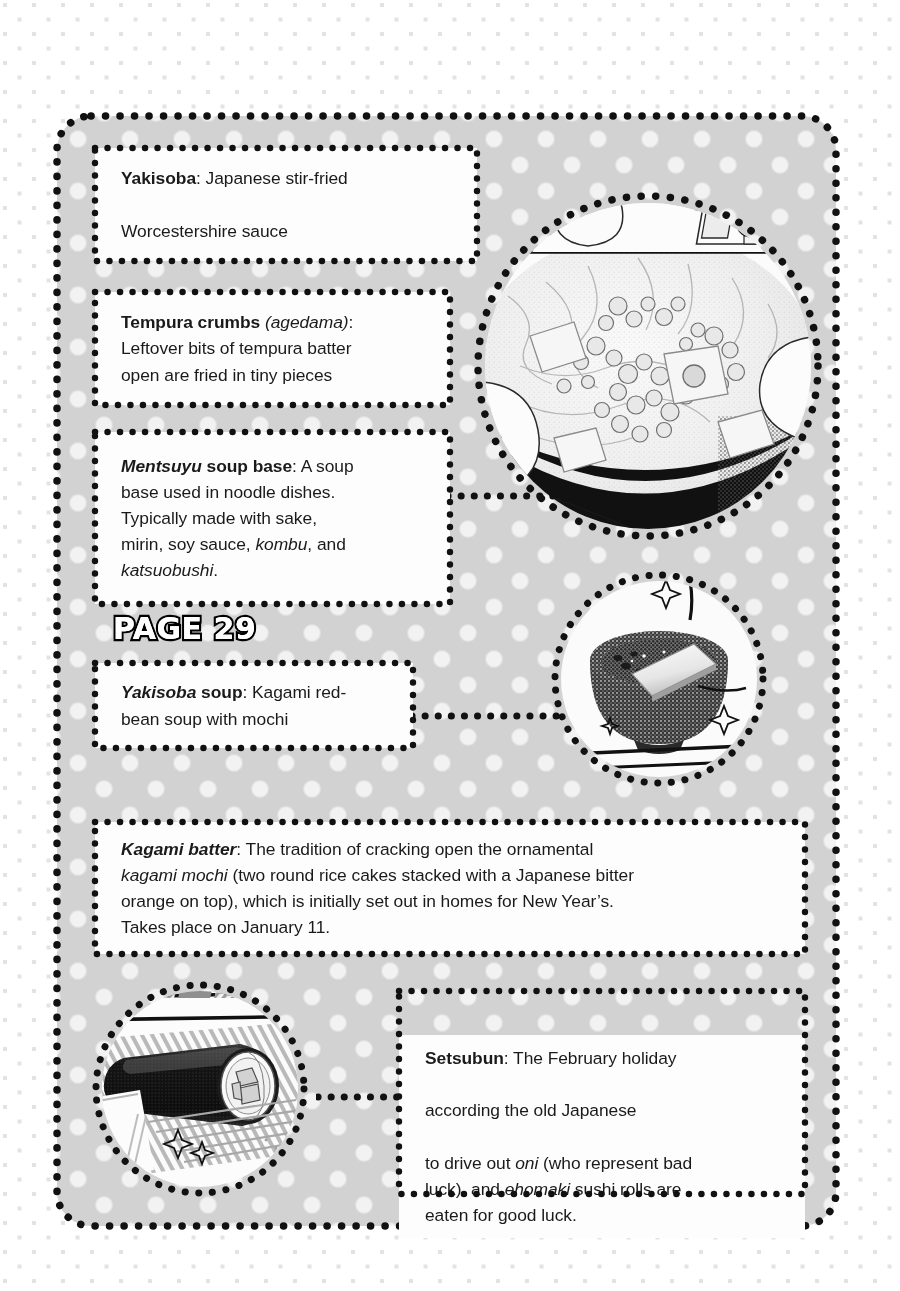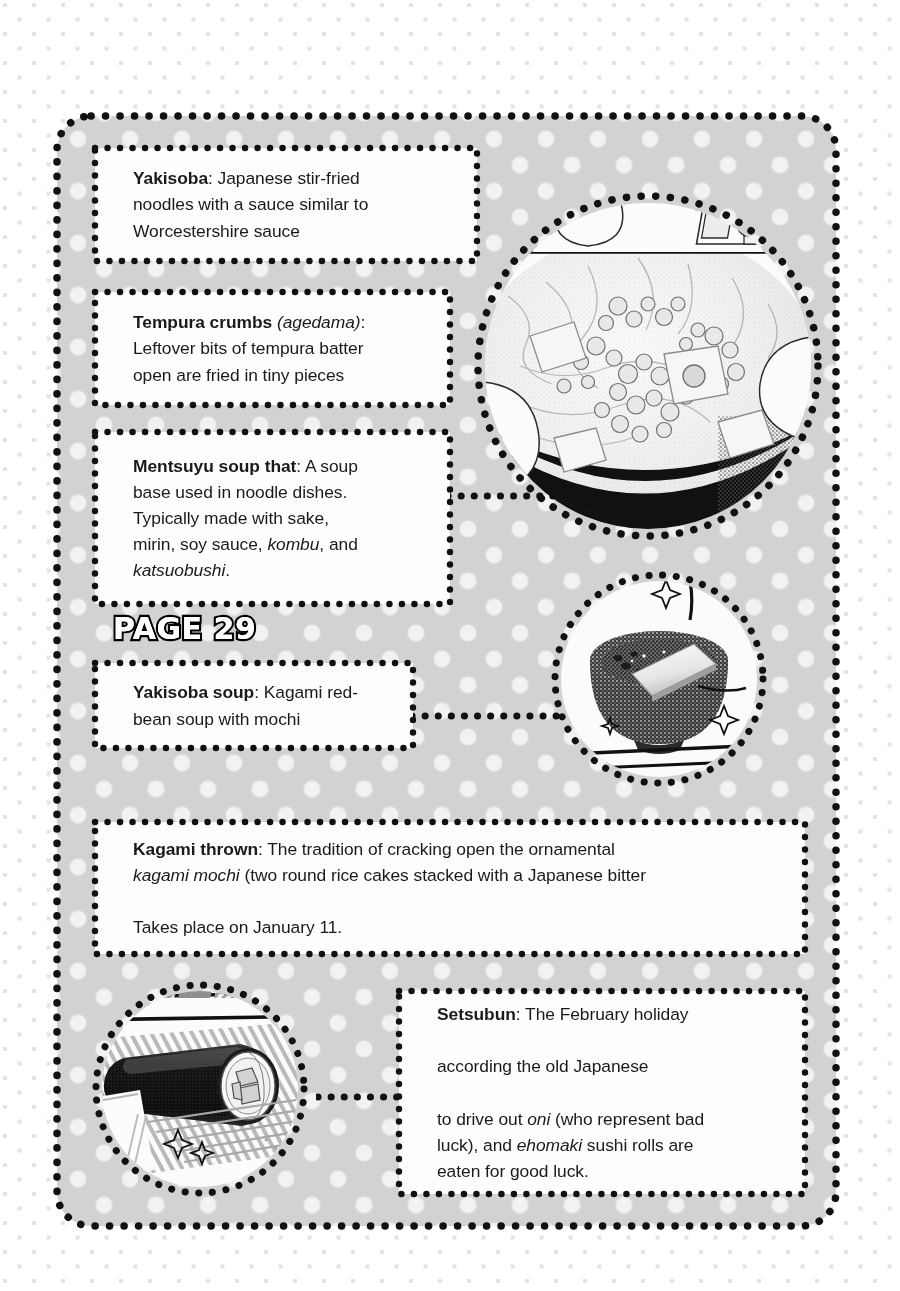--- a/index.html
+++ b/index.html
@@ -56,31 +56,31 @@
     color: #1a1a1a;
   }
   .box .inner {
     position: absolute;
     left: 0; top: 0; right: 0; bottom: 0;
     display: flex;
     flex-direction: column;
     justify-content: center;
   }
   .box p {
-    margin: 12px;
+    margin: 0;
     font-size: 17.4px;
     line-height: 1.50;
     letter-spacing: -0.05px;
   }
   .box .pad {
     padding: 0 26px;
   }
   b { font-weight: 700; }
   i { }
-  .bi { font-weight: 700; }
+  .bi { font-weight: 700; font-style: italic; }
 
   
   .boxdots {
     position: absolute;
     pointer-events: none;
     overflow: visible;
   }
 
   
   #page-label {
@@ -426,21 +426,21 @@
 </svg>
 <svg class="connector" style="left:316px; top:1090px; width:96px; height:14px;" viewBox="0 0 96 14">
   <line x1="2" y1="7" x2="94" y2="7" stroke="#111111" stroke-width="7" stroke-linecap="round" stroke-dasharray="0.1 13"></line>
 </svg>
 
 <div class="box" style="left:95px; top:148px; width:382px; height:113px;">
   <div class="inner">
     <div class="pad">
       <p>
         <b>Yakisoba</b><span>: Japanese stir-fried</span><br>
-        <span>noodles with a sauce similar to</span><br>
+        <br>
         <span>Worcestershire sauce</span>
       </p>
     </div>
   </div>
 </div>
 <svg class="boxdots" style="left:91px; top:144px; width:390px; height:121px;" viewBox="0 0 390 121">
   <rect x="4" y="4" width="382" height="113" fill="none" stroke="#111111" stroke-width="6.4" stroke-linecap="round" stroke-dasharray="0.1 12.4"></rect>
 </svg>
 
 <div class="box" style="left:95px; top:292px; width:355px; height:113px;">
@@ -455,21 +455,21 @@
   </div>
 </div>
 <svg class="boxdots" style="left:91px; top:288px; width:363px; height:121px;" viewBox="0 0 363 121">
   <rect x="4" y="4" width="355" height="113" fill="none" stroke="#111111" stroke-width="6.4" stroke-linecap="round" stroke-dasharray="0.1 12.4"></rect>
 </svg>
 
 <div class="box" style="left:95px; top:432px; width:355px; height:172px;">
   <div class="inner">
     <div class="pad">
       <p>
-        <span class="bi">Mentsuyu</span><b> soup that</b><span>: A soup</span><br>
+        <span class="bi">Mentsuyu</span><b> soup base</b><span>: A soup</span><br>
         <span>base used in noodle dishes.</span><br>
         <span>Typically made with sake,</span><br>
         <span>mirin, soy sauce, </span><i>kombu</i><span>, and</span><br>
         <i>katsuobushi</i><span>.</span>
       </p>
     </div>
   </div>
 </div>
 <svg class="boxdots" style="left:91px; top:428px; width:363px; height:180px;" viewBox="0 0 363 180">
   <rect x="4" y="4" width="355" height="172" fill="none" stroke="#111111" stroke-width="6.4" stroke-linecap="round" stroke-dasharray="0.1 12.4"></rect>
@@ -489,33 +489,33 @@
   </div>
 </div>
 <svg class="boxdots" style="left:91px; top:659px; width:326px; height:93px;" viewBox="0 0 326 93">
   <rect x="4" y="4" width="318" height="85" fill="none" stroke="#111111" stroke-width="6.4" stroke-linecap="round" stroke-dasharray="0.1 12.4"></rect>
 </svg>
 
 <div class="box" style="left:95px; top:822px; width:710px; height:132px;">
   <div class="inner">
     <div class="pad">
       <p>
-        <span class="bi">Kagami thrown</span><span>: The tradition of cracking open the ornamental</span><br>
+        <span class="bi">Kagami batter</span><span>: The tradition of cracking open the ornamental</span><br>
         <i>kagami mochi</i><span> (two round rice cakes stacked with a Japanese bitter</span><br>
-        <br>
+        <span>orange on top), which is initially set out in homes for New Year’s.</span><br>
         <span>Takes place on January 11.</span>
       </p>
     </div>
   </div>
 </div>
 <svg class="boxdots" style="left:91px; top:818px; width:718px; height:140px;" viewBox="0 0 718 140">
   <rect x="4" y="4" width="710" height="132" fill="none" stroke="#111111" stroke-width="6.4" stroke-linecap="round" stroke-dasharray="0.1 12.4"></rect>
 </svg>
 
-<div class="box" style="left:399px; top:991px; width:406px; height:203px;">
+<div class="box" style="left:399px; top:1035px; width:406px; height:203px;">
   <div class="inner">
     <div class="pad">
       <p>
         <b>Setsubun</b><span>: The February holiday</span><br>
         <br>
         <span>according the old Japanese</span><br>
         <br>
         <span>to drive out </span><i>oni</i><span> (who represent bad</span><br>
         <span>luck), and </span><i>ehomaki</i><span> sushi rolls are</span><br>
         <span>eaten for good luck.</span>

